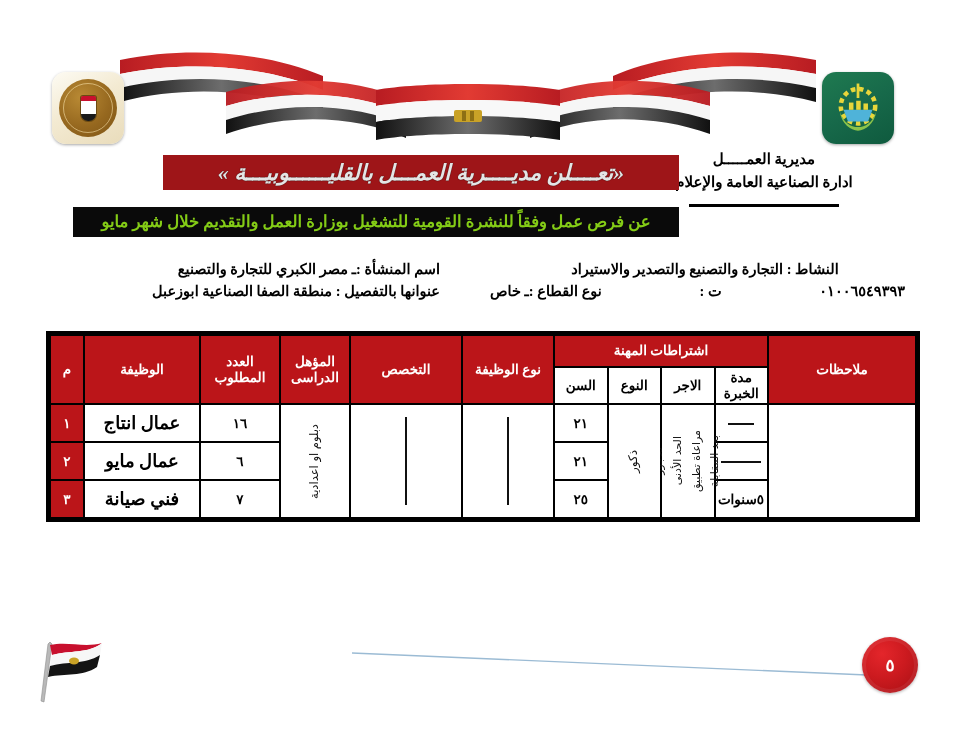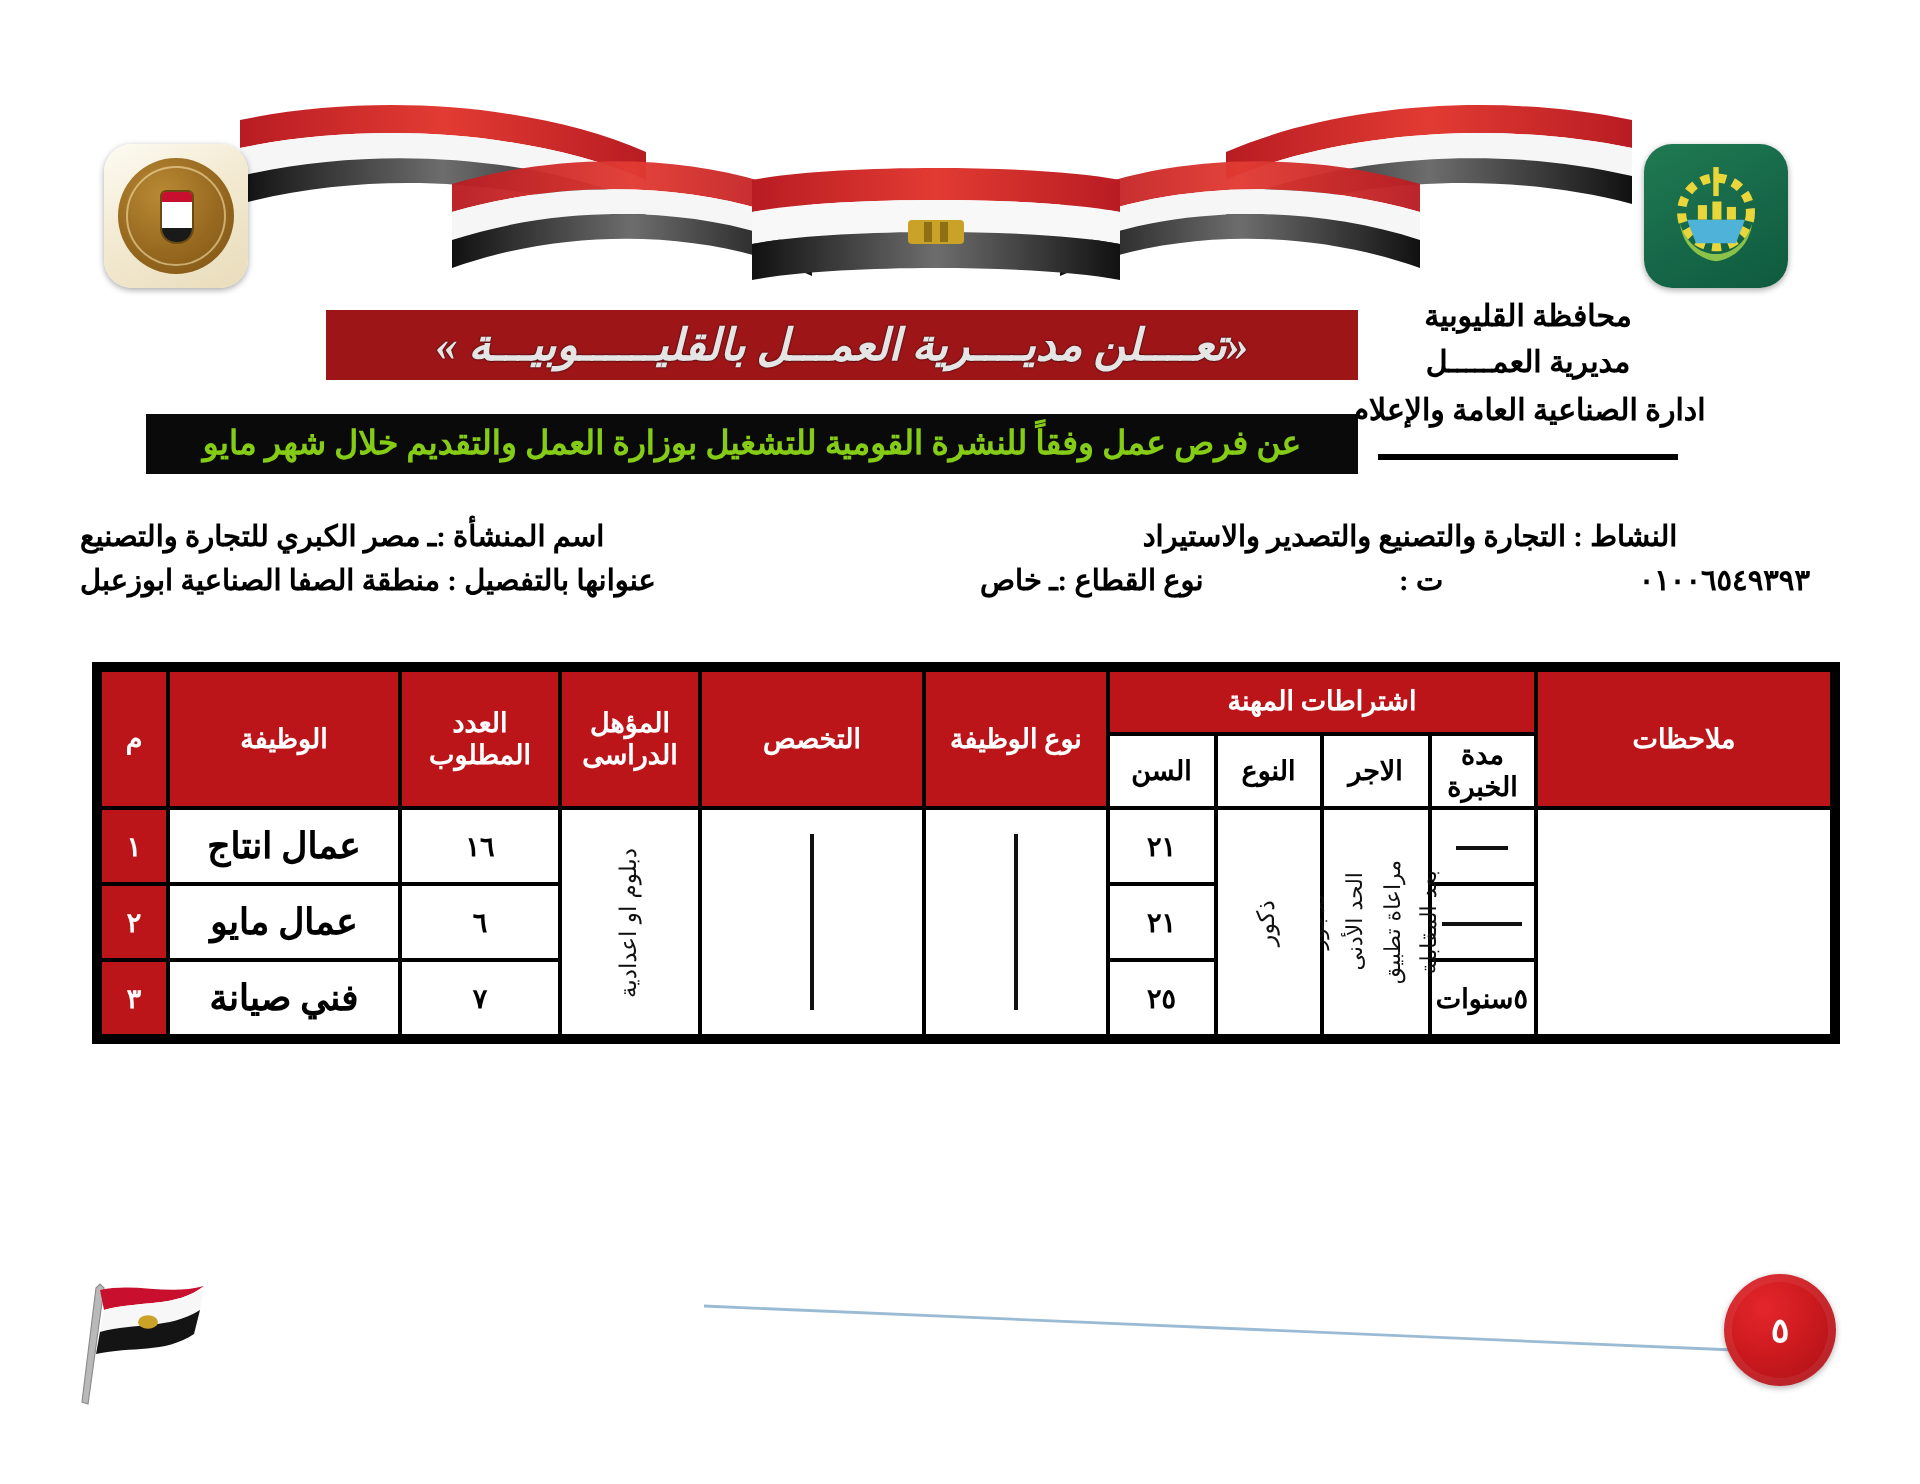--- a/index.html
+++ b/index.html
@@ -85,21 +85,21 @@
   .title-black span{
     color:#84cc16;font-weight:bold;font-size:16.5px;white-space:nowrap;
   }
 
   
   .info{
     position:absolute;top:258px;left:40px;right:40px;
     font-weight:bold;font-size:14.5px;color:#000;line-height:1.55;
   }
   .info .row{display:flex;justify-content:space-between;align-items:flex-start;}
-  .info .right-col{text-align:left;width:400px;}
+  .info .right-col{text-align:right;width:400px;}
   .info .left-col{text-align:left;width:430px;}
   .info .left-col .ln{display:block;text-align:center;}
   .phone-line{display:flex;justify-content:space-between;width:415px;margin-right:auto;}
 
   
   .tbl-wrap{
     position:absolute;left:46px;top:331px;width:868px;
     border:3px solid #000;
     background:#fff;
   }
@@ -235,21 +235,20 @@
       <rect x="30.5" y="5" width="3" height="16" fill="#e8d63a"></rect>
       <path d="M16 34 h32 l-5 13 h-22 Z" fill="#4fb3d9"></path>
       <rect x="22" y="26" width="5" height="8" fill="#e8d63a"></rect>
       <rect x="30" y="24" width="5" height="10" fill="#e8d63a"></rect>
       <rect x="38" y="27" width="5" height="7" fill="#e8d63a"></rect>
       <path d="M12 36 C14 50 24 56 32 57 C40 56 50 50 52 36 C48 48 40 53 32 53 C24 53 16 48 12 36 Z" fill="#8bc34a"></path>
     </svg>
   </div>
 
   <div class="org-block">
-    <div>محافظة القليوبية</div>
     <div>مديرية العمـــــل</div>
     <div>ادارة الصناعية العامة والإعلام</div>
     <div class="rule"></div>
   </div>
 
   <div class="title-red">
     <span>«تعــــلن مديــــرية العمـــل بالقليــــــوبيـــة »</span>
   </div>
   <div class="title-black">
     <span>عن فرص عمل وفقاً للنشرة القومية للتشغيل بوزارة العمل والتقديم خلال شهر مايو</span>

